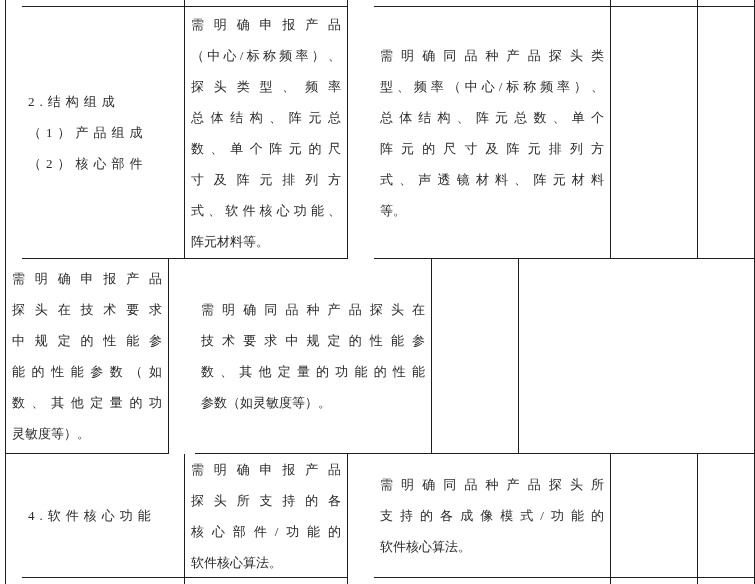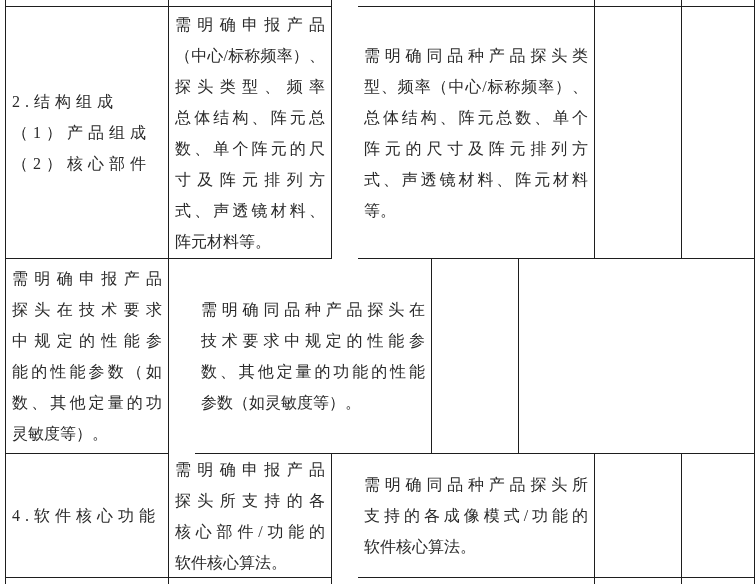--- a/index.html
+++ b/index.html
@@ -37,27 +37,27 @@
   .r3 { height: 124px; }
   .r4 { flex: 1; }
   .cell {
     box-sizing: border-box;
     border-right: 1px solid #1e1e1e;
     border-bottom: 1px solid #1e1e1e;
     display: flex;
     flex-direction: column;
     justify-content: center;
     padding: 0 6px;
-    font-size: 16px;
+    font-size: 13px;
     line-height: 31px;
     overflow: hidden;
   }
   .cell:last-child { border-right: none; }
   .r4 .cell { border-bottom: none; }
-  .c1 { width: 163px; }
+  .c1 { width: 163px; margin-left: 16px; }
   .c2 { width: 163px; }
   .c3 { width: 237px; margin-left: 26px; }
   .c4 { width: 87px; }
   .c5 { flex: 1; }
   
   .line {
     text-align: justify;
     text-align-last: justify;
     white-space: nowrap;
   }
@@ -89,21 +89,21 @@
           <div class="line">（1）产品组成</div>
           <div class="line last">（2）核心部件</div>
         </div>
       <div class="cell c2">
           <div class="line">需明确申报产品</div>
           <div class="line">（中心/标称频率）、</div>
           <div class="line">探头类型、频率</div>
           <div class="line">总体结构、阵元总</div>
           <div class="line">数、单个阵元的尺</div>
           <div class="line">寸及阵元排列方</div>
-          <div class="line">式、声透镜材料、</div>
+          <div class="line">式、软件核心功能、</div>
           <div class="line last">阵元材料等。</div>
         </div>
       <div class="cell c3">
           <div class="line">需明确同品种产品探头类</div>
           <div class="line">型、频率（中心/标称频率）、</div>
           <div class="line">总体结构、阵元总数、单个</div>
           <div class="line">阵元的尺寸及阵元排列方</div>
           <div class="line">式、声透镜材料、阵元材料</div>
           <div class="line last">等。</div>
         </div>

